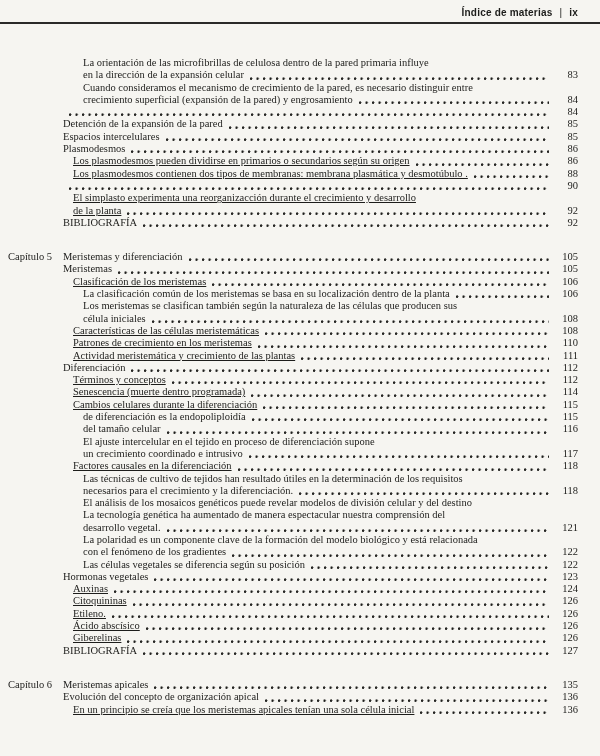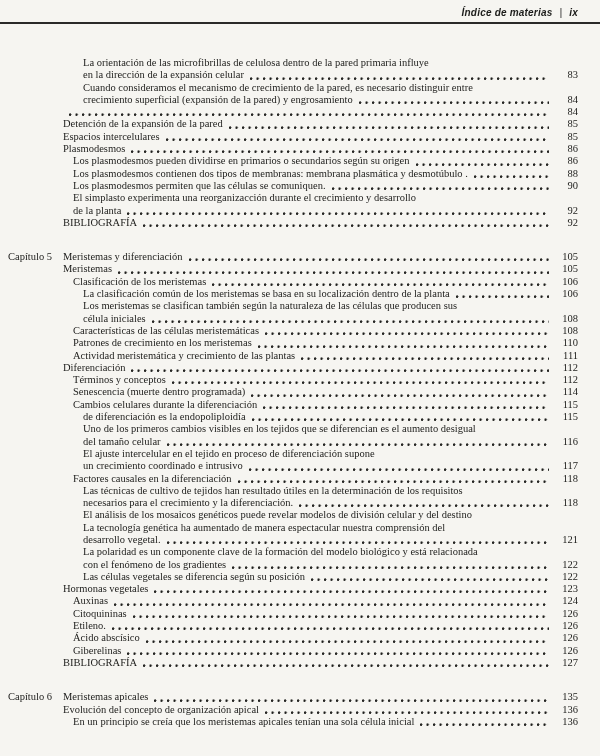--- a/index.html
+++ b/index.html
@@ -16,36 +16,36 @@
     font-size:10.5px;
     overflow:hidden;
     margin:0 auto;
     position:relative;
   }
   
   .running-head{
     display:flex;justify-content:flex-end;align-items:baseline;
     padding:7px 22px 0 0;
     font-family:"Liberation Sans","DejaVu Sans",sans-serif;
-    font-size:10px;font-weight:bold;letter-spacing:.2px;font-style:italic;
+    font-size:10px;font-weight:bold;letter-spacing:.2px;
   }
   .running-head .sep{margin:0 7px;font-weight:normal;}
   .rule{height:2px;background:var(--rule);margin-top:4px;}
   
   .toc{padding:21px 22px 0 8px;margin-top:12px;}
   .row{
     display:flex;align-items:baseline;
     height:var(--lh);line-height:var(--lh);
     white-space:nowrap;
   }
   .row.gap{margin-top:22px;}
   .row.chapter .gutter,.row.chapter .text,.row.chapter .num{font-weight:normal;}
   .gutter{flex:0 0 55px;overflow:visible;}
   .text{flex:0 0 auto;}
-  .ind1{padding-left:10px;}
+  .ind1{padding-left:10px;text-decoration:underline;}
   .ind2{padding-left:20px;}
   .leader{
     flex:1 1 auto;min-width:10px;
     align-self:flex-end;height:4px;
     margin:0 5px 2px 6px;
     background-image:radial-gradient(circle at 1.1px 2.6px,var(--ink) 1px,rgba(0,0,0,0) 1.45px);
     background-size:6.5px 4px;
     background-repeat:repeat-x;
   }
   .num{flex:0 0 auto;min-width:24px;text-align:right;}
@@ -111,21 +111,20 @@
         <span class="num">86</span>
       </div>
       <div class="row">
         <span class="gutter"></span>
         <span class="text ind1">Los plasmodesmos contienen dos tipos de membranas: membrana plasmática y desmotúbulo .</span>
         <span class="leader"></span>
         <span class="num">88</span>
       </div>
       <div class="row">
         <span class="gutter"></span>
-        <span class="text ind1">Los plasmodesmos permiten que las células se comuniquen.</span>
         <span class="leader"></span>
         <span class="num">90</span>
       </div>
       <div class="row">
         <span class="gutter"></span>
         <span class="text ind1">El simplasto experimenta una reorganizacción durante el crecimiento y desarrollo</span>
       </div>
       <div class="row">
         <span class="gutter"></span>
         <span class="text ind1">de la planta</span>
@@ -212,24 +211,20 @@
         <span class="gutter"></span>
         <span class="text ind1">Cambios celulares durante la diferenciación</span>
         <span class="leader"></span>
         <span class="num">115</span>
       </div>
       <div class="row">
         <span class="gutter"></span>
         <span class="text ind2">de diferenciación es la endopoliploidía</span>
         <span class="leader"></span>
         <span class="num">115</span>
-      </div>
-      <div class="row">
-        <span class="gutter"></span>
-        <span class="text ind2">Uno de los primeros cambios visibles en los tejidos que se diferencian es el aumento desigual</span>
       </div>
       <div class="row">
         <span class="gutter"></span>
         <span class="text ind2">del tamaño celular</span>
         <span class="leader"></span>
         <span class="num">116</span>
       </div>
       <div class="row">
         <span class="gutter"></span>
         <span class="text ind2">El ajuste intercelular en el tejido en proceso de diferenciación supone</span>

